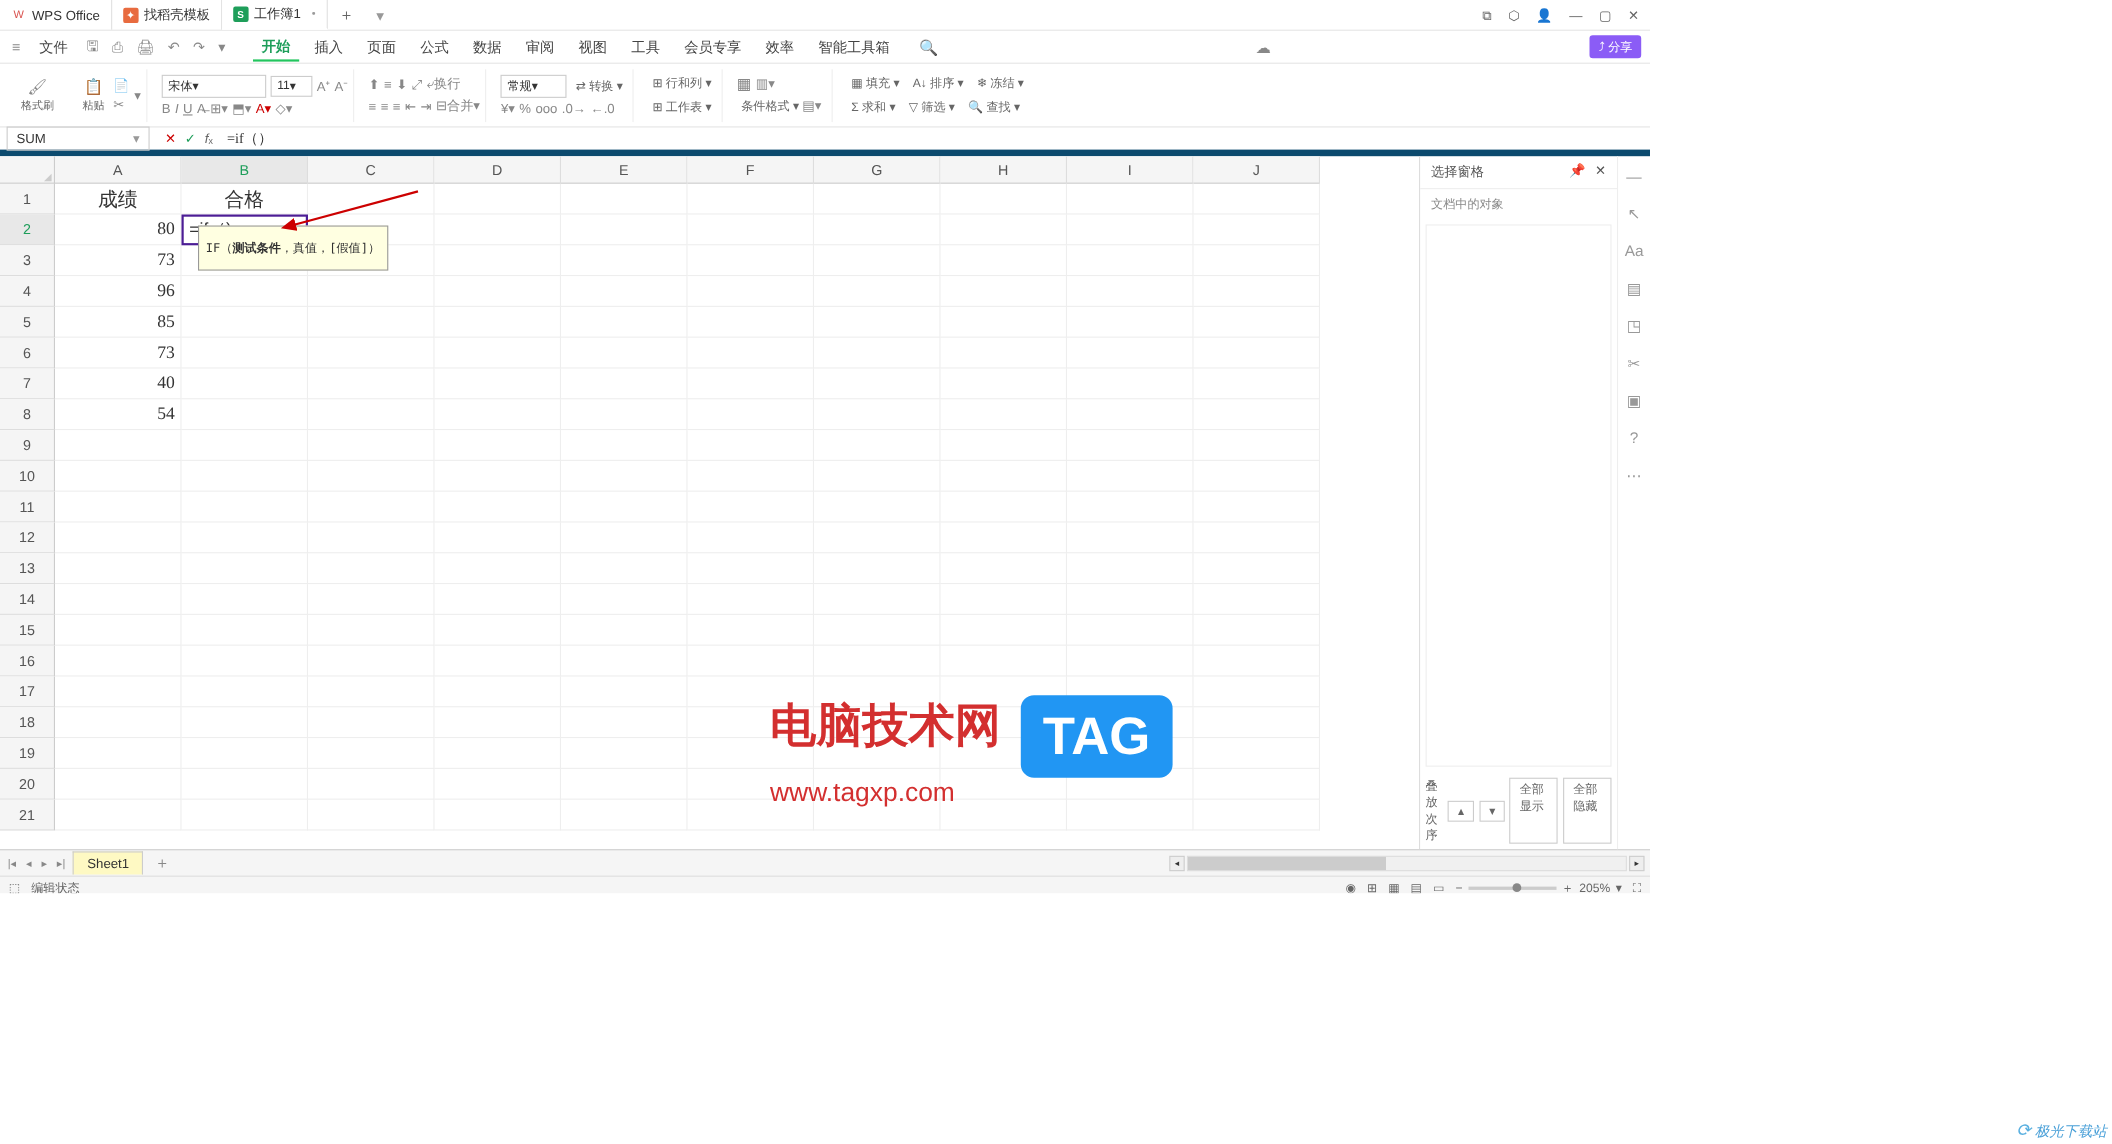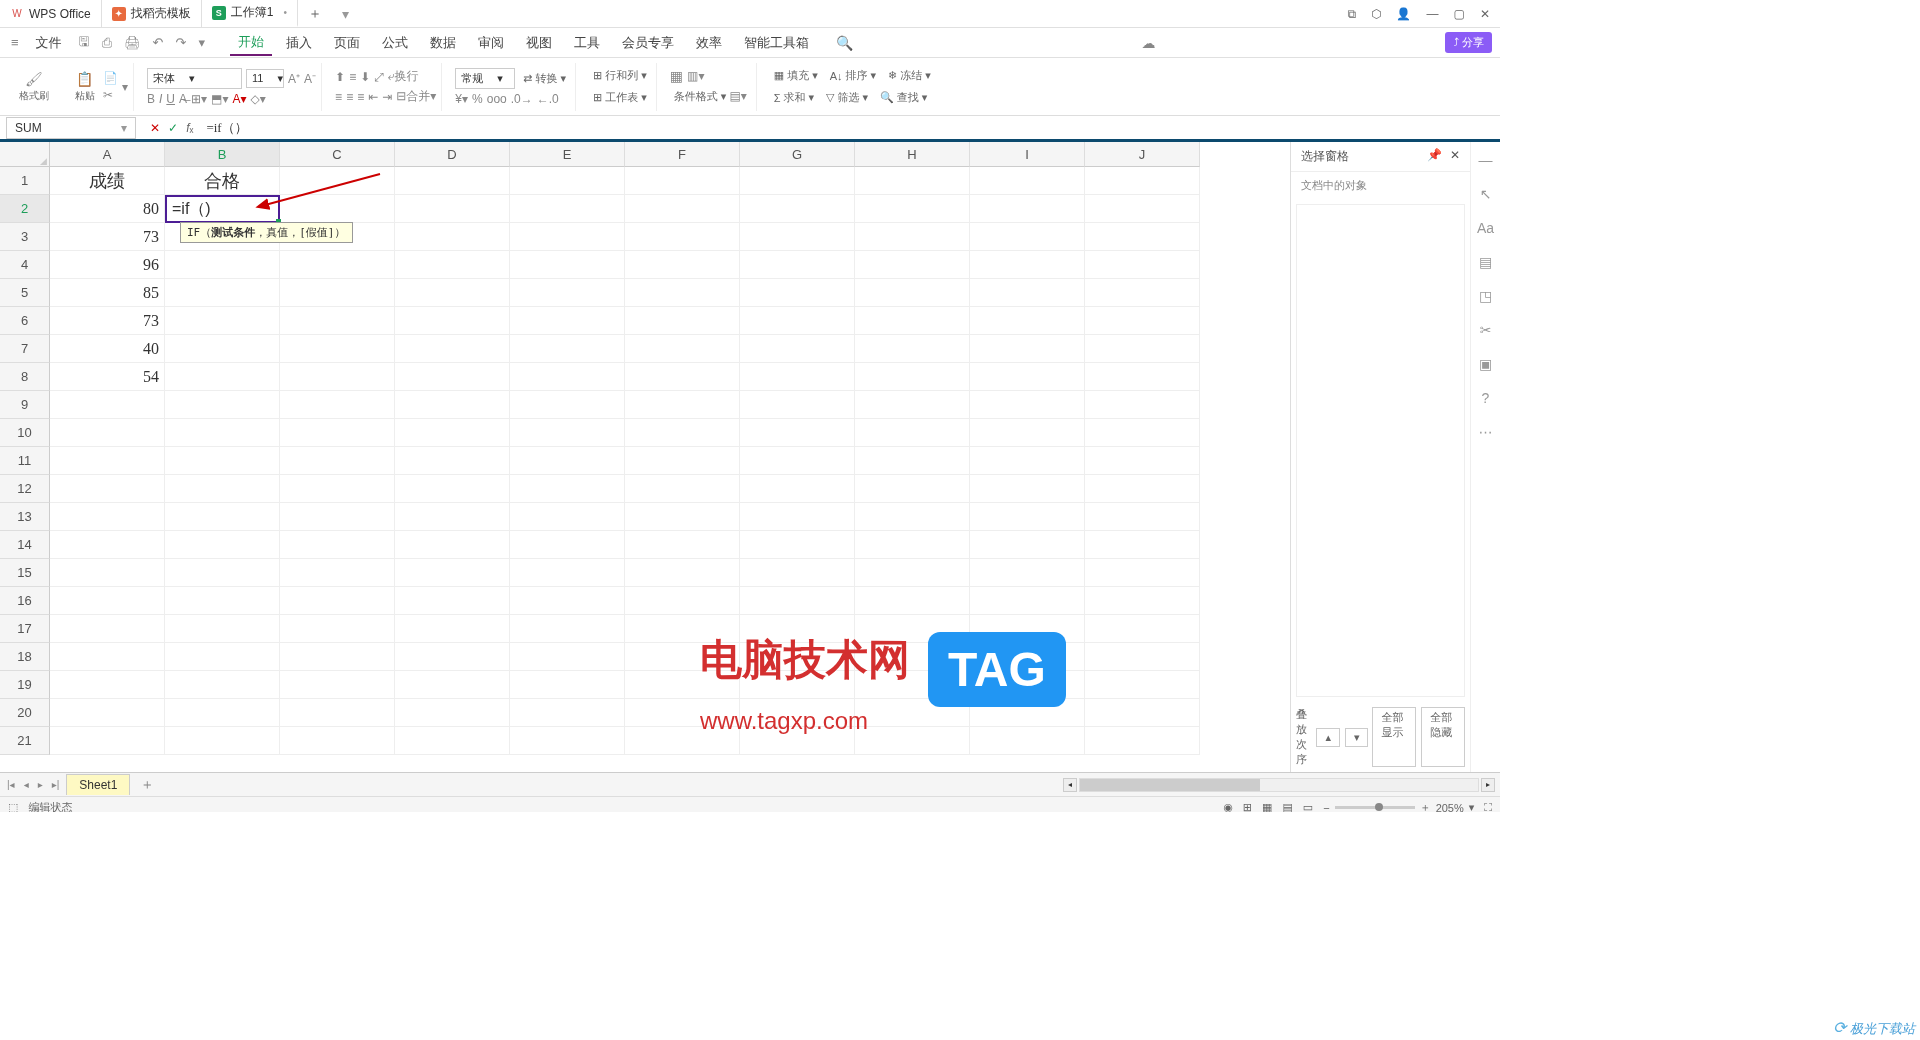--- a/index.html
+++ b/index.html
@@ -15,40 +15,40 @@
 .tab-icon.orange { background: #e86b3f; color: #fff; border-radius: 2px; }
 .tab-label { font-size: 12px; }
 .tab-close { color: #999; font-size: 10px; margin-left: 5px; }
 .tab-add { padding: 0 10px; font-size: 14px; color: #666; cursor: pointer; }
 .win-controls { margin-left: auto; display: flex; gap: 15px; padding-right: 10px; }
 .win-controls span { cursor: pointer; color: #666; }
 
 
 .menubar { height: 30px; display: flex; align-items: center; background: #fff; border-bottom: 1px solid #e0e0e0; padding: 0 8px; gap: 6px; }
 .menu-item { padding: 3px 8px; font-size: 13px; cursor: pointer; color: #444; }
-.menu-item.active { color: #1e9e5a; border-bottom: 2px solid #701a75; font-weight: 400; }
+.menu-item.active { color: #1e9e5a; border-bottom: 2px solid #22c55e; font-weight: 700; }
 .menu-icon-btn { color: #888; cursor: pointer; font-size: 13px; padding: 2px 3px; }
 .share-btn { margin-left: auto; background: #8b5cf6; color: #fff; padding: 3px 8px; border-radius: 3px; font-size: 11px; cursor: pointer; }
 .cloud-btn { color: #888; margin-right: 5px; font-size: 14px; cursor: pointer; }
 
 
 .ribbon { height: 58px; display: flex; align-items: center; background: #fff; border-bottom: 1px solid #ddd; padding: 4px 10px; gap: 8px; }
 .ribbon-group { display: flex; flex-direction: column; gap: 3px; padding: 0 5px; border-right: 1px solid #eee; height: 48px; justify-content: center; }
 .ribbon-group.noborder { border-right: none; }
 .ribbon-row { display: flex; align-items: center; gap: 4px; }
 .ribbon-btn { display: flex; flex-direction: column; align-items: center; padding: 2px 4px; color: #666; cursor: pointer; font-size: 10px; gap: 2px; }
 .ribbon-btn-h { display: flex; align-items: center; padding: 2px 4px; color: #666; cursor: pointer; font-size: 11px; gap: 3px; }
 .ribbon-icon { font-size: 14px; color: #888; }
 .ribbon-icon.sm { font-size: 12px; }
-.font-select { border: 1px solid #ccc; padding: 2px 5px; font-size: 11px; background: #fff; cursor: pointer; display: flex; align-items: center; gap: 14px; }
+.font-select { border: 1px solid #ccc; padding: 2px 5px; font-size: 11px; background: #fff; cursor: pointer; display: flex; align-items: center; gap: 0; }
 .font-select.name { width: 95px; }
 .font-select.size { width: 38px; }
 
 
-.formula-bar { height: 26px; display: flex; align-items: center; border-bottom: 3px solid #0c4a6e; background: #fff; }
+.formula-bar { height: 26px; display: flex; align-items: center; border-bottom: 6px solid #0c4a6e; background: #fff; }
 .name-box { width: 130px; height: 22px; border: 1px solid #ccc; display: flex; align-items: center; justify-content: space-between; padding: 0 8px; margin: 0 6px; font-size: 12px; }
 .formula-btns { display: flex; gap: 8px; padding: 0 8px; }
 .formula-btns span { cursor: pointer; color: #666; }
 .formula-input { flex: 1; padding: 2px 5px; font-size: 13px; font-family: Liberation Serif, serif; }
 
 
 .main { display: flex; height: 630px; }
 .sheet-area { flex: 1; position: relative; overflow: hidden; }
 .right-panel { width: 180px; border-left: 1px solid #ddd; display: flex; flex-direction: column; margin-left: 29px; }
 .right-rail { width: 30px; border-left: 1px solid #eee; display: flex; flex-direction: column; align-items: center; padding-top: 10px; gap: 18px; }
@@ -68,21 +68,21 @@
 .corner::after { content: "◢"; color: #ccc; font-size: 9px; position: absolute; right: 2px; bottom: 0; }
 .col-h { background: #f5f5f5; border-right: 1px solid #ddd; border-bottom: 1px solid #ccc; text-align: center; height: 25px; line-height: 25px; font-size: 13px; color: #555; }
 .col-h.active { background: #e8e8e8; color: #1e9e5a; }
 .row-h { background: #f5f5f5; border-right: 1px solid #ccc; border-bottom: 1px solid #ddd; text-align: center; height: 28px; line-height: 28px; font-size: 13px; color: #555; }
 .row-h.active { background: #e8e8e8; color: #1e9e5a; }
 .cell { border-right: 1px solid #eee; border-bottom: 1px solid #eee; height: 28px; display: flex; align-items: center; justify-content: flex-end; padding: 0 5px; font-size: 16px; font-family: SimSun, serif; }
 .cell.center { justify-content: center; font-size: 18px; }
 .cell.editing { border: 2px solid #4c1d95; justify-content: flex-start; font-family: "Courier New", monospace; font-size: 16px; position: relative; z-index: 5; }
 .edit-handle { position: absolute; right: -3px; bottom: -3px; width: 5px; height: 5px; background: #1e9e5a; }
 
-.tooltip { position: absolute; left: 180px; top: 80px; background: #ffffe1; border: 1px solid #999; padding: 2px 6px; font-size: 11px; font-family: SimSun, monospace; z-index: 10; }
+.tooltip { position: absolute; left: 180px; top: 63px; background: #ffffe1; border: 1px solid #999; padding: 12px 6px; font-size: 11px; font-family: SimSun, monospace; z-index: 10; }
 .tooltip b { font-weight: bold; }
 
 .arrow { position: absolute; left: 245px; top: 30px; z-index: 10; pointer-events: none; }
 
 
 .watermark1 { position: absolute; left: 700px; top: 490px; z-index: 20; font-family: "Microsoft YaHei"; }
 .watermark1 .line1 { color: #d32f2f; font-size: 42px; font-weight: bold; }
 .watermark1 .line2 { color: #d32f2f; font-size: 24px; }
 .watermark1 .tag { display: inline-block; background: #2196f3; color: #fff; font-size: 48px; font-weight: bold; padding: 10px 20px; border-radius: 12px; vertical-align: top; margin-left: 15px; }
 .watermark2 { position: absolute; right: 5px; bottom: 2px; z-index: 20; color: #4aa0d8; font-size: 13px; font-style: italic; }

